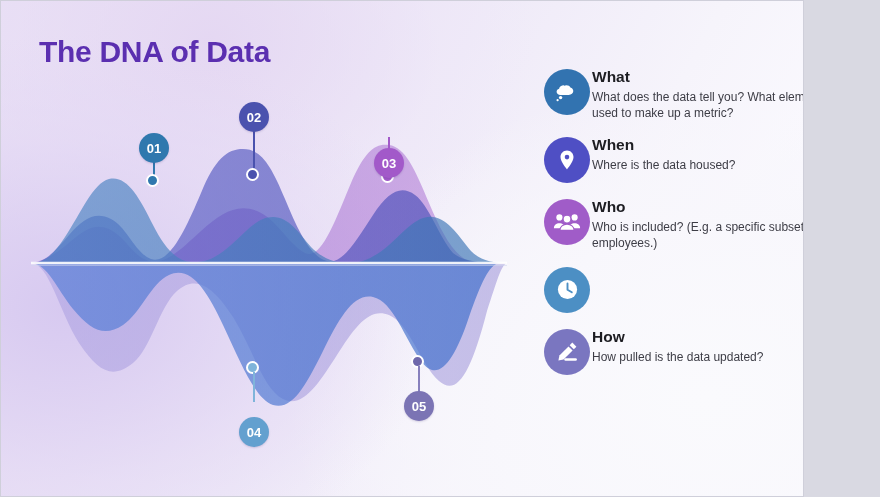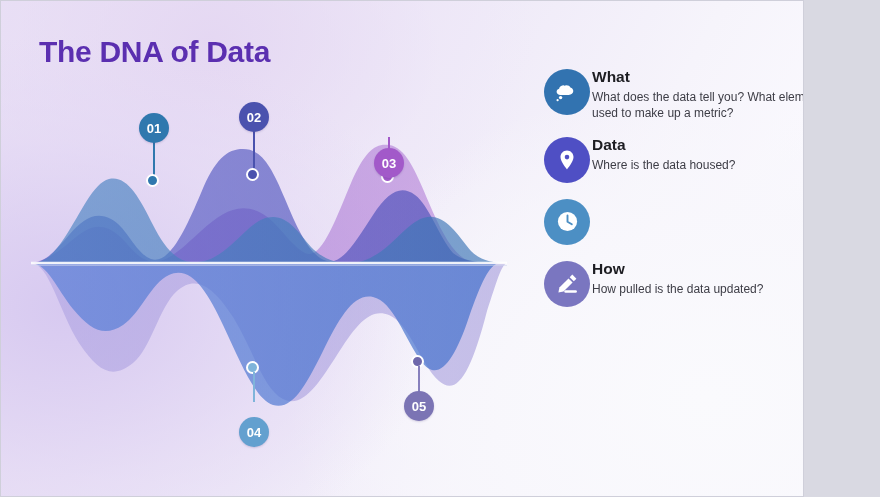--- a/index.html
+++ b/index.html
@@ -188,21 +188,21 @@
                C404,120 416,104 432,106 C448,108 458,126 470,140 C480,150 492,152 506,152 Z" fill="url(#gBlue)" opacity="0.66"></path>
 
       <line x1="30" y1="152" x2="506" y2="152" stroke="#ffffff" stroke-width="2.4" opacity="0.9"></line>
       <line x1="30" y1="154.4" x2="506" y2="154.4" stroke="#cfd6ee" stroke-width="1" opacity="0.6"></line>
     </svg>
   </div>
 
   <div class="marker up" style="left:153px; top:112px;">
     <div class="stem" style="height:38px; background:#2f78ae;"></div>
     <div class="dot" style="top:61px; background:#2f78ae;"></div>
-    <div class="bubble" style="background:#2f78ae;">01</div>
+    <div class="bubble" style="background:#2f78ae;margin-top:20px;">01</div>
   </div>
 
   <div class="marker up" style="left:253px; top:101px;">
     <div class="stem" style="height:43px; background:#4a52ae;"></div>
     <div class="dot" style="top:66px; background:#4a52ae;"></div>
     <div class="bubble" style="background:#4a52ae;text-align:right;">02</div>
   </div>
 
   <div class="marker up" style="left:388px; top:107px;">
     <div class="stem" style="height:39px; background:#a259c9;"></div>
@@ -243,25 +243,43 @@
     <div class="item">
       <div class="item-icon" style="background:#4f4fc4;">
         <span>
           <svg width="24" height="24" viewBox="0 0 24 24">
             <path d="M12 2.6c-3.6 0-6.5 2.9-6.5 6.5 0 4.8 6.5 12.3 6.5 12.3s6.5-7.5 6.5-12.3c0-3.6-2.9-6.5-6.5-6.5z" fill="#ffffff"></path>
             <circle cx="12" cy="9.1" r="2.3" fill="#4f4fc4"></circle>
           </svg>
         </span>
       </div>
       <div class="item-text">
-        <div class="item-title">Data</div>
+        <div class="item-title">When</div>
         <div class="item-desc">Where is the data housed?</div>
       </div>
     </div>
 
+    <div class="item">
+      <div class="item-icon" style="background:#a05cc8;">
+        <span>
+          <svg width="28" height="24" viewBox="0 0 28 24">
+            <circle cx="6.4" cy="7.4" r="3.1" fill="#ffffff"></circle>
+            <path d="M0.9 18.2c0-3 2.5-4.9 5.5-4.9s5.5 1.9 5.5 4.9z" fill="#ffffff"></path>
+            <circle cx="21.6" cy="7.4" r="3.1" fill="#ffffff"></circle>
+            <path d="M16.1 18.2c0-3 2.5-4.9 5.5-4.9s5.5 1.9 5.5 4.9z" fill="#ffffff"></path>
+            <circle cx="14" cy="9.1" r="3.9" fill="#ffffff" stroke="#a05cc8" stroke-width="1.1"></circle>
+            <path d="M6.9 20.4c0-3.8 3.2-6.3 7.1-6.3s7.1 2.5 7.1 6.3z" fill="#ffffff" stroke="#a05cc8" stroke-width="1.1"></path>
+          </svg>
+        </span>
+      </div>
+      <div class="item-text">
+        <div class="item-title">Who</div>
+        <div class="item-desc">Who is included? (E.g. a specific subset of employees.)</div>
+      </div>
+    </div>
 
     <div class="item">
       <div class="item-icon" style="background:#4c8fc4;">
         <span>
           <svg width="25" height="25" viewBox="0 0 25 25">
             <circle cx="12.5" cy="12.5" r="9.6" fill="#ffffff"></circle>
             <path d="M12.5 6.4v6.3l4.3 2.6" stroke="#4c8fc4" stroke-width="1.9" fill="none" stroke-linecap="round" stroke-linejoin="round"></path>
           </svg>
         </span>
       </div>

